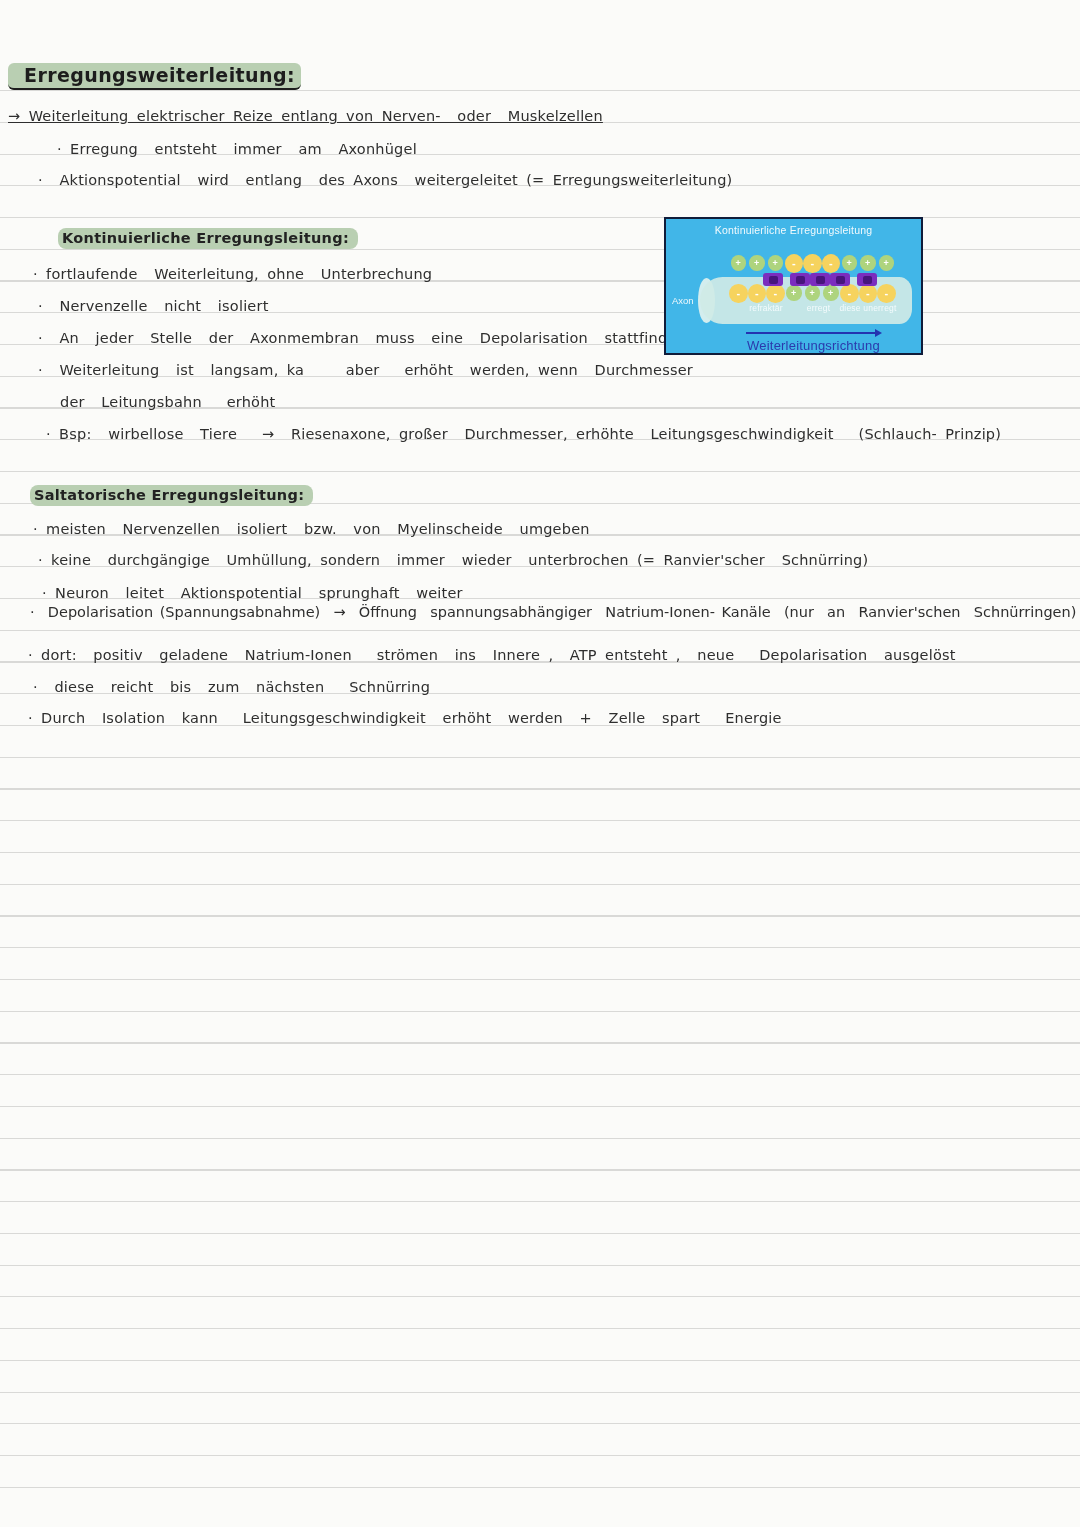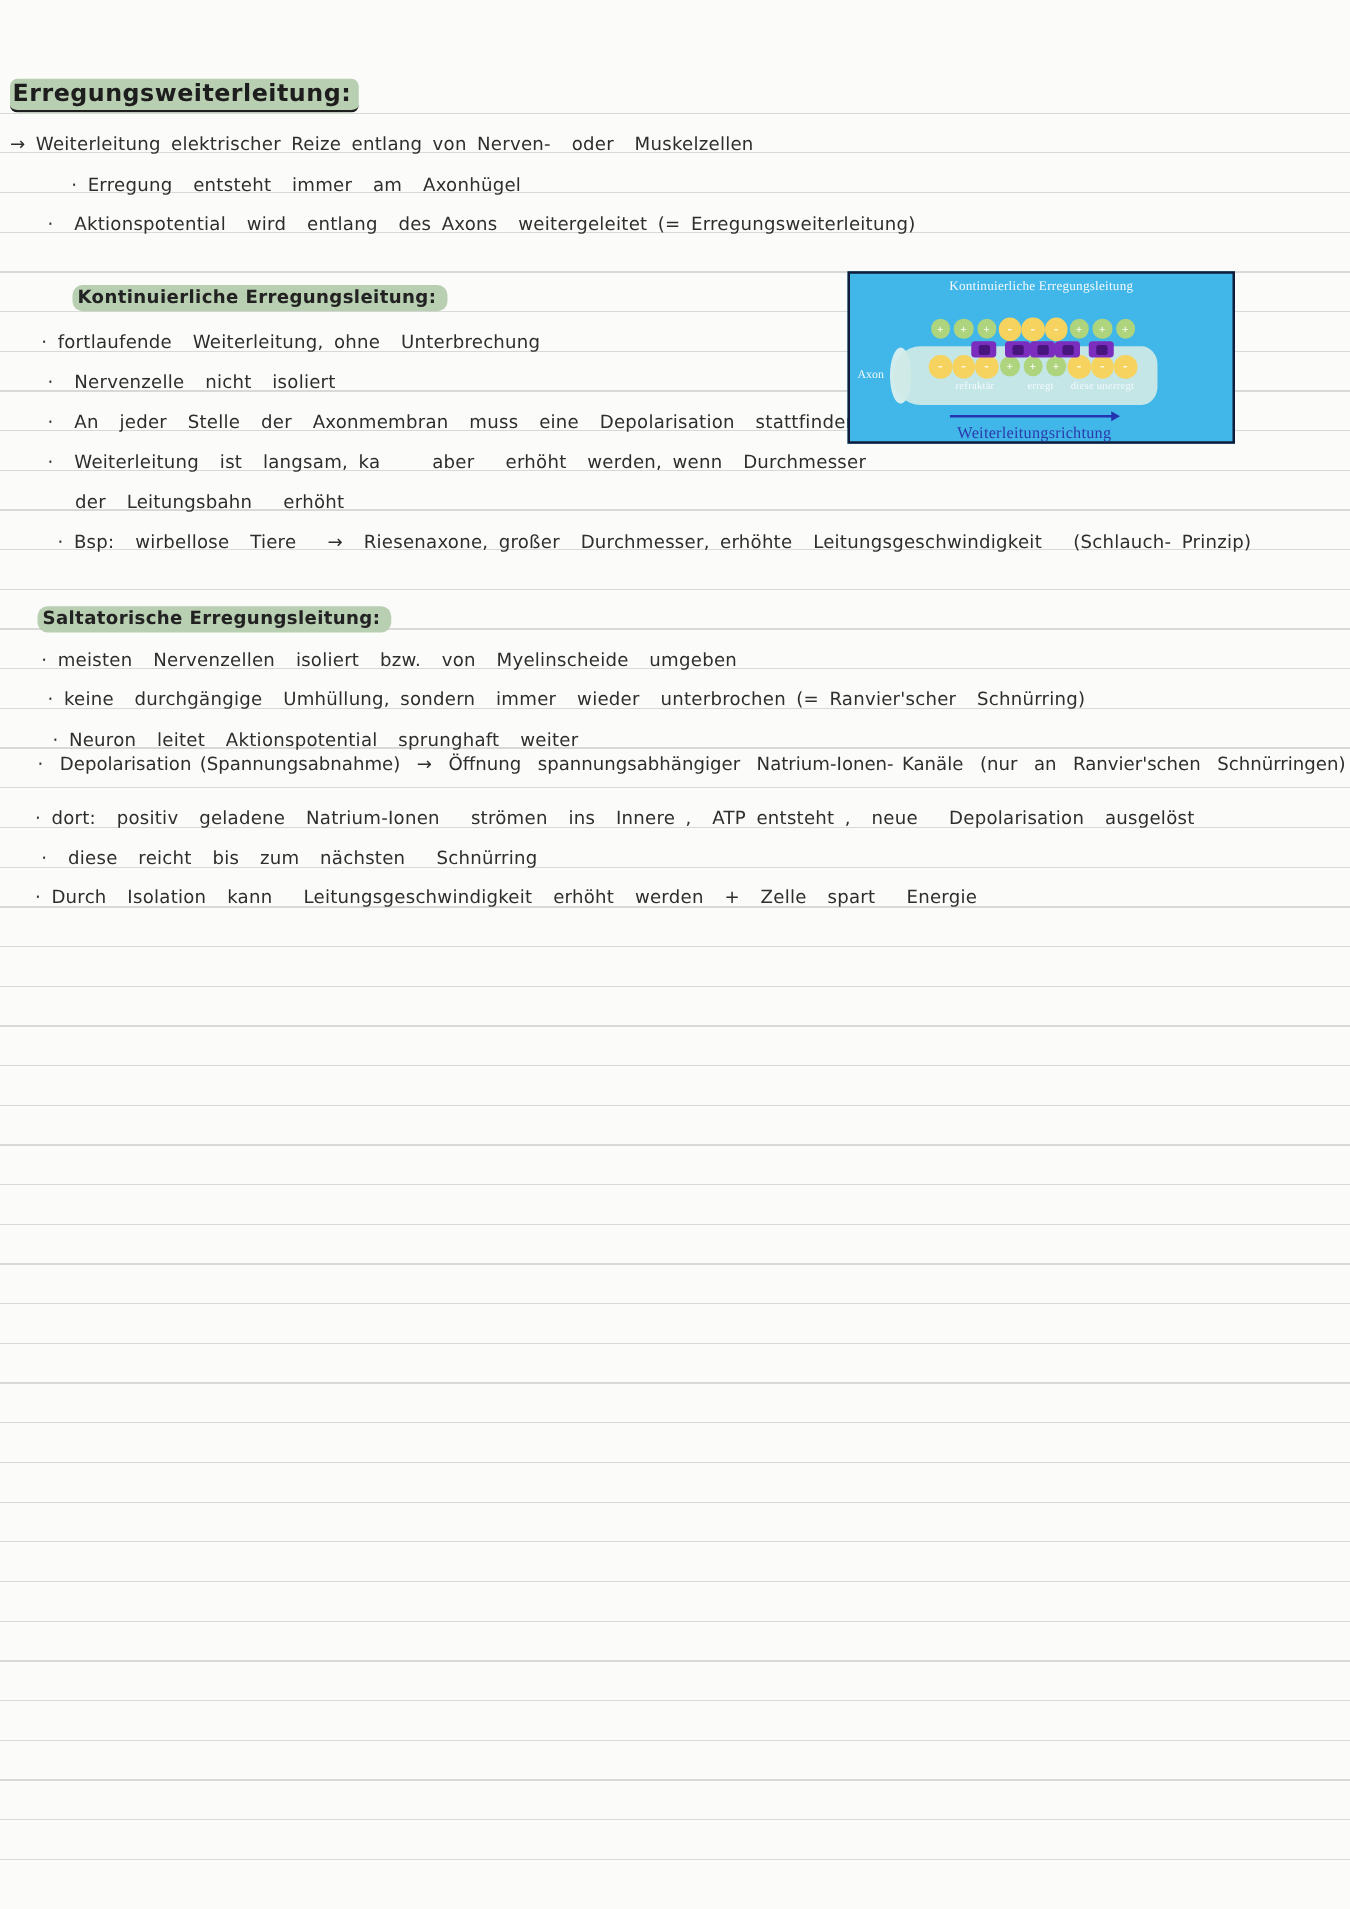--- a/index.html
+++ b/index.html
@@ -21,39 +21,38 @@
     color:var(--ink,#2e2e2e);
     font-size:14.5px;letter-spacing:.2px;word-spacing:3.5px;
     white-space:pre;line-height:20px;
   }
   .page-title{
     position:absolute;z-index:2;left:8px;top:64px;
     font-size:19px;font-weight:bold;color:#1d1d1d;letter-spacing:.4px;
   }
   .page-title .hl{
     background:var(--highlight,#b9cfb2);
-    border-radius:6px;padding:1px 6px 2px 2px;
+    border-radius:6px;padding:1px 6px 2px 16px;
     border-bottom:2.5px solid #1e1e1e;
   }
   .sec-head{
     position:absolute;z-index:2;
     font-size:14.5px;font-weight:bold;color:#222;letter-spacing:.3px;
   }
   .sec-head .hl{
     background:var(--highlight,#b9cfb2);
     border-radius:8px;padding:2px 9px 3px 4px;
   }
   
   .diagram{
-    position:absolute;left:664px;top:217px;width:310px;height:138px;
+    position:absolute;left:664px;top:217px;width:259px;height:138px;
     background:var(--diagram-bg,#41b6e8);
     border:2.5px solid var(--diagram-border,#101c3a);
     box-sizing:border-box;z-index:3;
-    font-family:Liberation Serif, serif;
-    margin-left:14px;
+    font-family:Liberation Sans, sans-serif;
   }
   .dg-title{
     position:absolute;left:0;top:5px;width:100%;text-align:center;
     color:#f2fafd;font-size:10.5px;letter-spacing:.2px;
   }
   .axon-label{
     position:absolute;left:6px;top:76px;color:#eef8fc;font-size:9.5px;
   }
   .cylinder{
     position:absolute;left:34px;top:58px;width:212px;height:47px;
@@ -109,21 +108,21 @@
 </style>
 </head>
 <body>
 
 <div class="ruled"></div>
 
 <div class="page-title">
   <span class="hl">Erregungsweiterleitung:</span>
 </div>
 
-<div class="hw" style="left:8px;top:106px;">→ Weiterleitung elektrischer Reize entlang von Nerven-  oder  Muskelzellen</div>
+<div class="hw" style="left:8px;top:106px;text-decoration:underline;">→ Weiterleitung elektrischer Reize entlang von Nerven-  oder  Muskelzellen</div>
 <div class="hw" style="left:30px;top:139px;margin-left:27px;">· Erregung  entsteht  immer  am  Axonhügel</div>
 <div class="hw" style="left:38px;top:170px;">·  Aktionspotential  wird  entlang  des Axons  weitergeleitet (= Erregungsweiterleitung)</div>
 
 <div class="sec-head" style="left:30px;top:230px;padding-left:28px;">
   <span class="hl">Kontinuierliche  Erregungsleitung:</span>
 </div>
 <div class="hw" style="left:33px;top:264px;">· fortlaufende  Weiterleitung, ohne  Unterbrechung</div>
 <div class="hw" style="left:38px;top:296px;">·  Nervenzelle  nicht  isoliert</div>
 <div class="hw" style="left:38px;top:328px;">·  An  jeder  Stelle  der  Axonmembran  muss  eine  Depolarisation  stattfinden</div>
 <div class="hw" style="left:38px;top:360px;">·  Weiterleitung  ist  langsam, ka     aber   erhöht  werden, wenn  Durchmesser</div>

